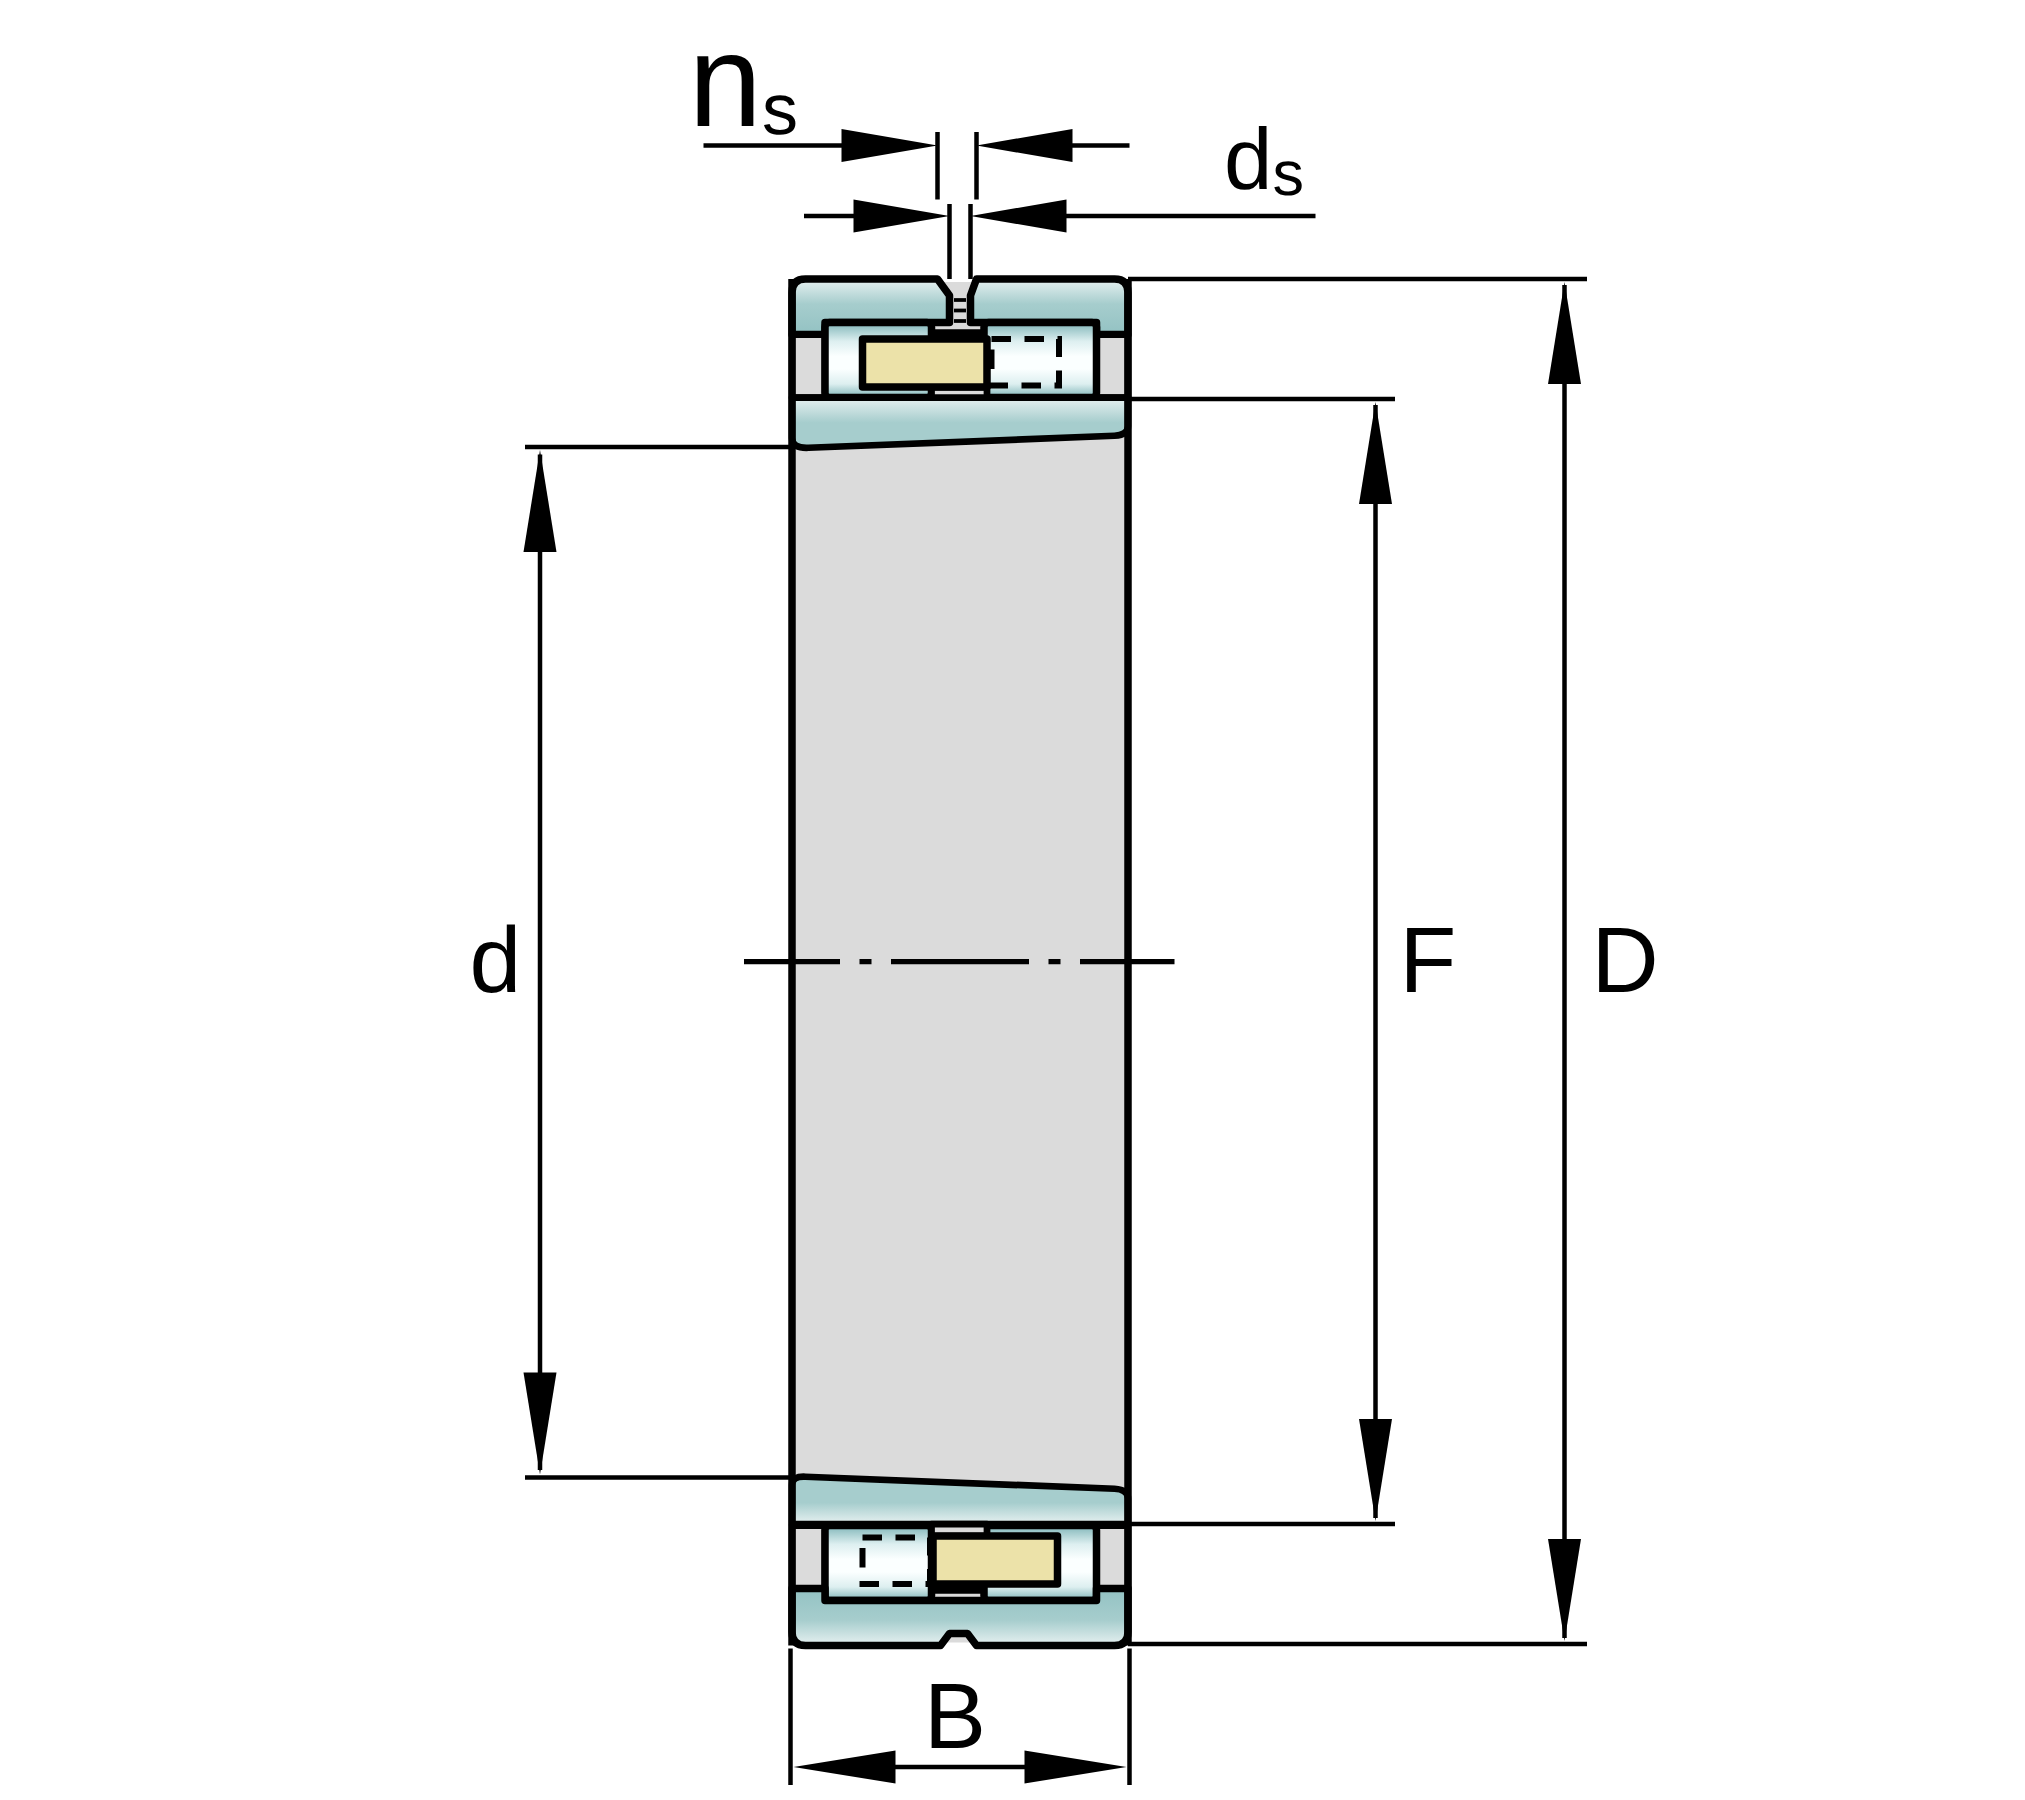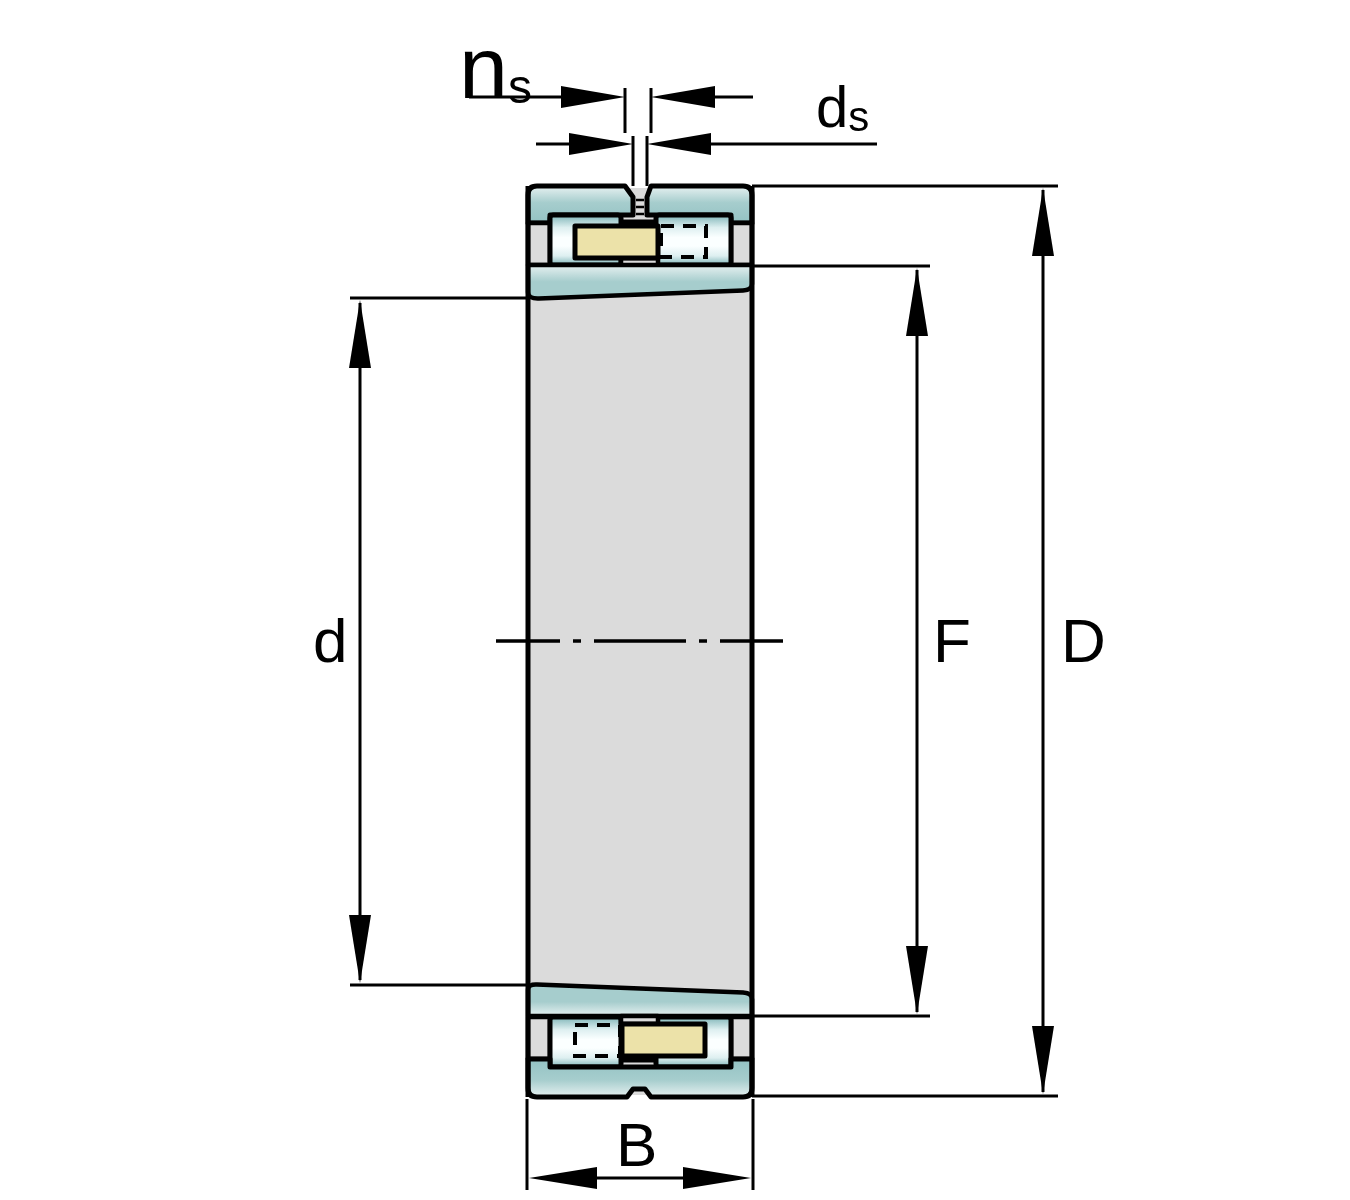--- a/index.html
+++ b/index.html
@@ -15,21 +15,21 @@
     position:absolute;
     color:var(--line,#000);
     line-height:1;
     white-space:nowrap;
     font-family:"Liberation Sans", sans-serif;
   }
   .lbl .sub{
     position:relative;
     top:0.10em;
   }
-  #lbl-ns{left:459px;top:24px;font-size:88px;}
+  #lbl-ns{left:459px;top:10px;font-size:88px;}
   #lbl-ns .sub{font-size:48px;}
   #lbl-ds{left:816px;top:78px;font-size:58px;}
   #lbl-ds .sub{font-size:42px;}
   #lbl-d{left:313px;top:610px;font-size:62px;}
   #lbl-F{left:933px;top:610px;font-size:62px;}
   #lbl-D{left:1061px;top:610px;font-size:62px;}
   #lbl-B{left:616px;top:1114px;font-size:62px;}
 
   .outline{stroke:var(--line,#000);stroke-width:5;stroke-linejoin:round;}
   .outline-thin{stroke:var(--line,#000);stroke-width:4.5;stroke-linejoin:round;}

